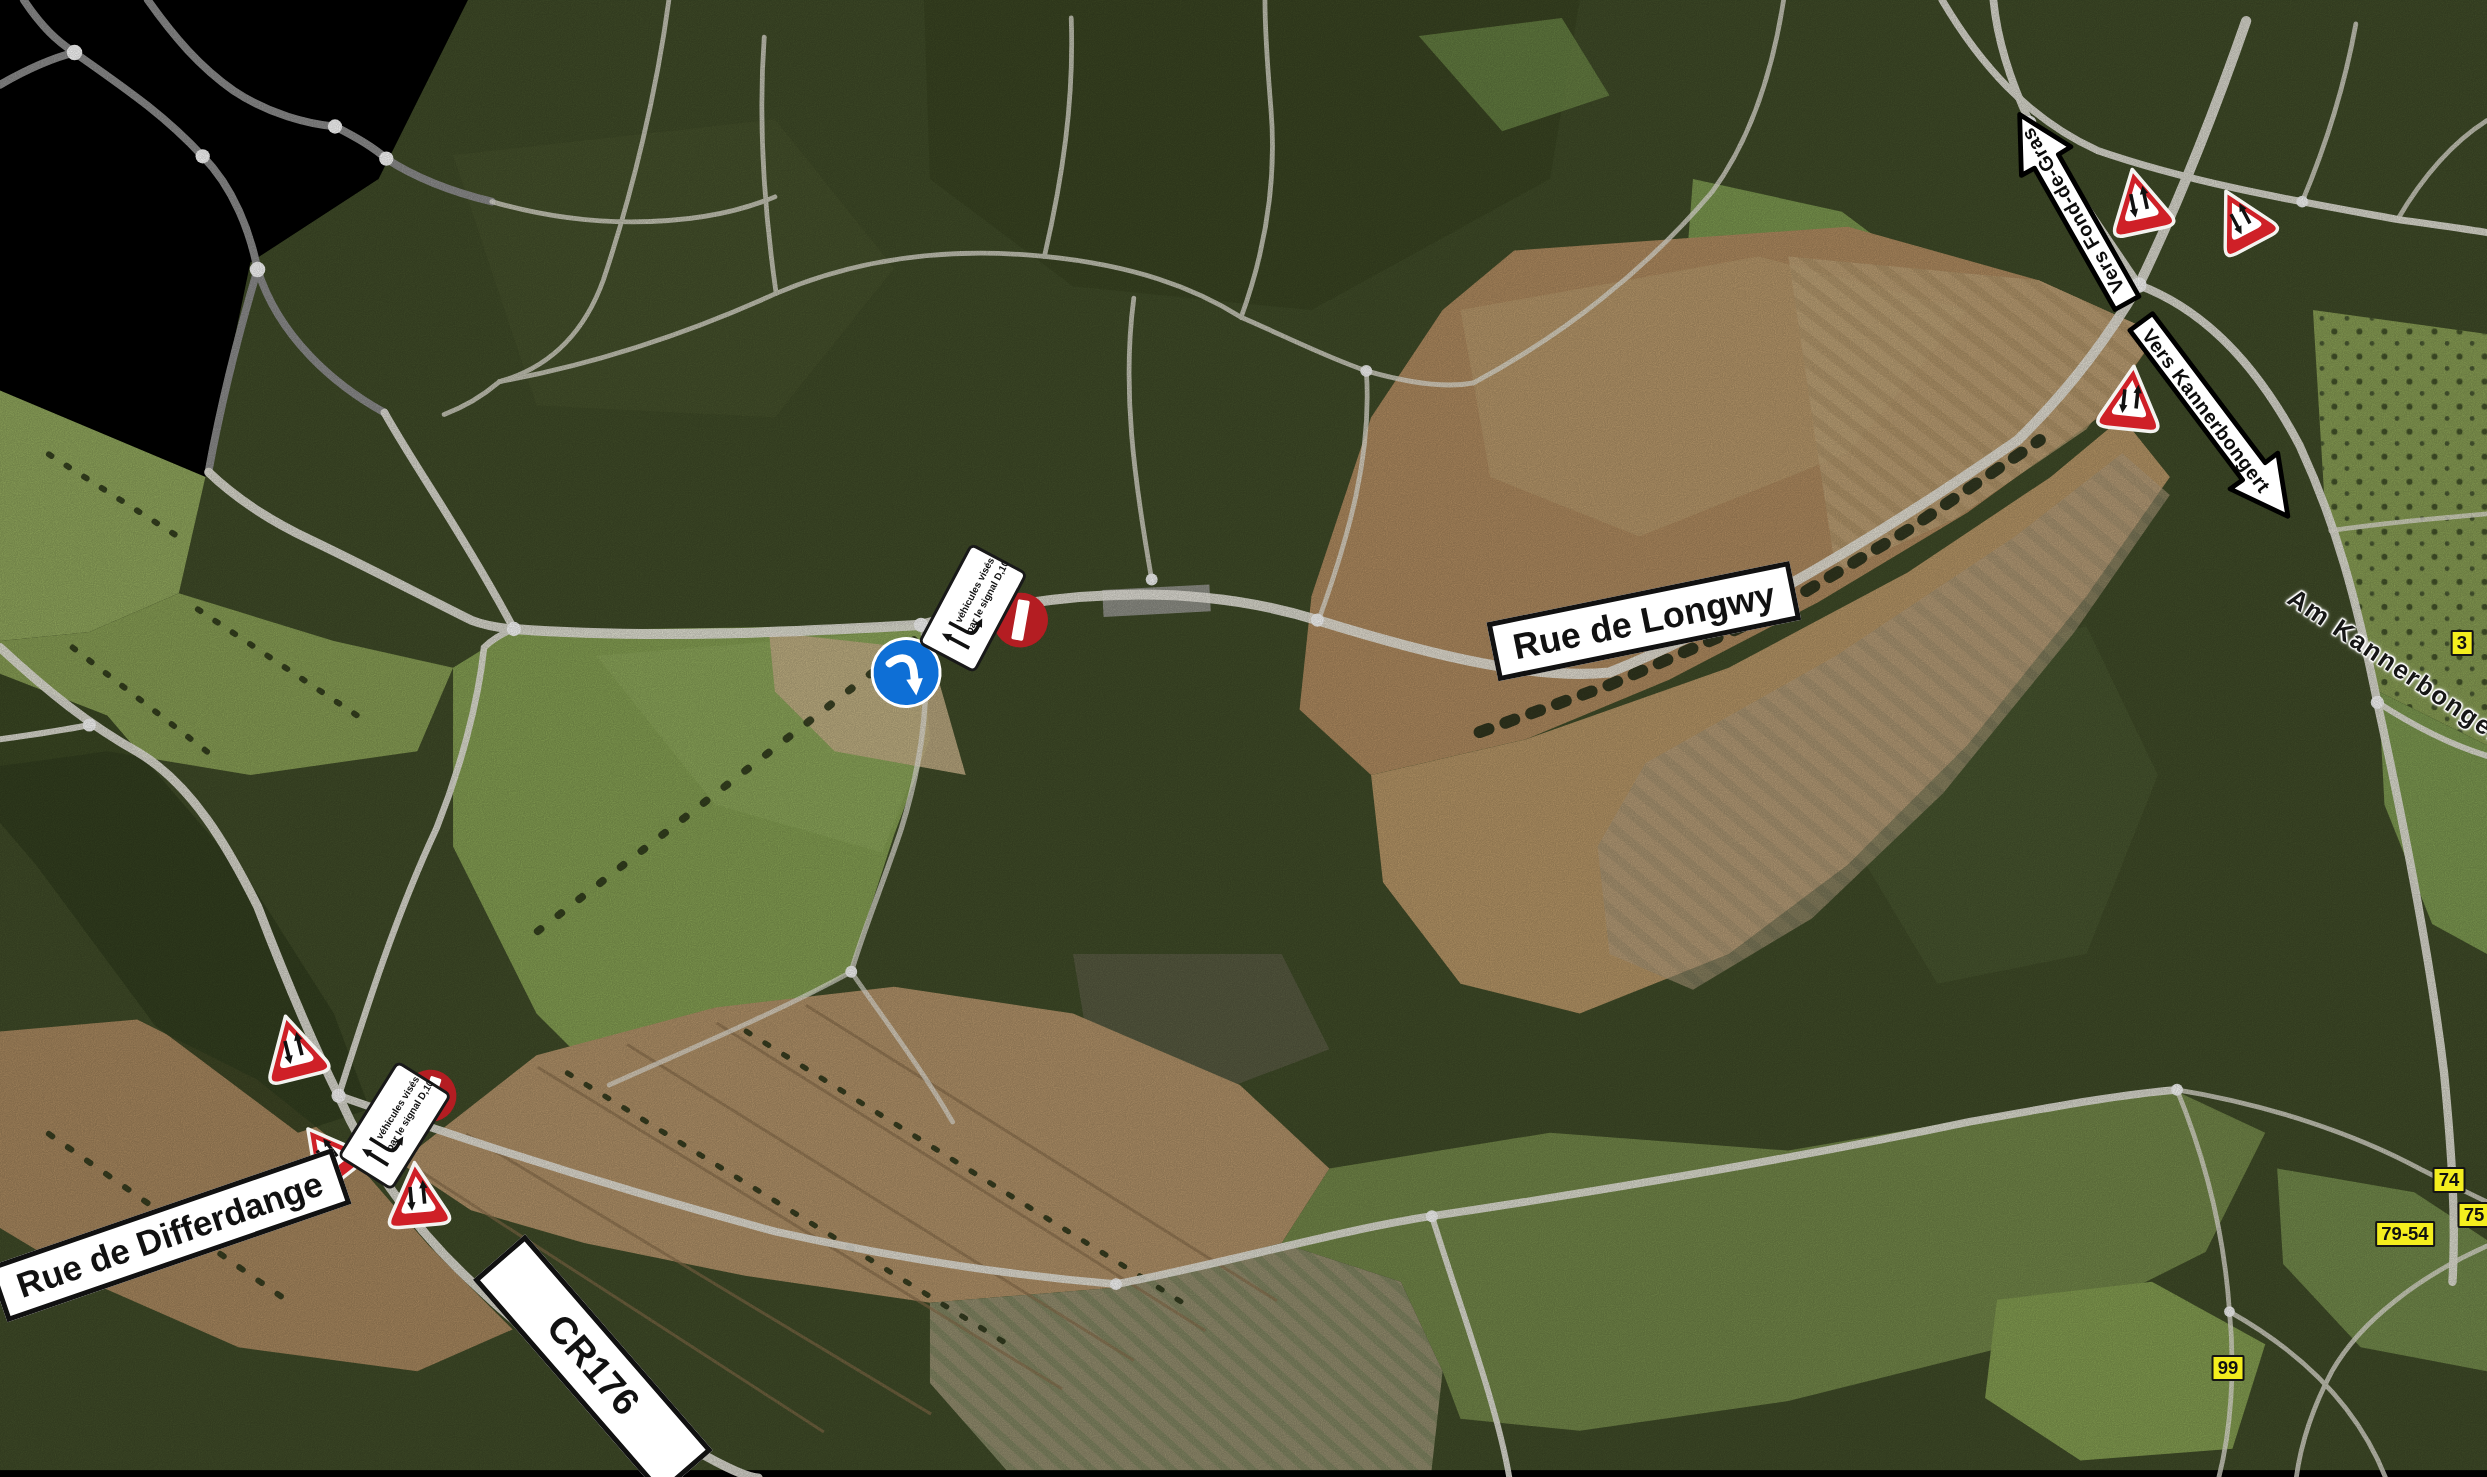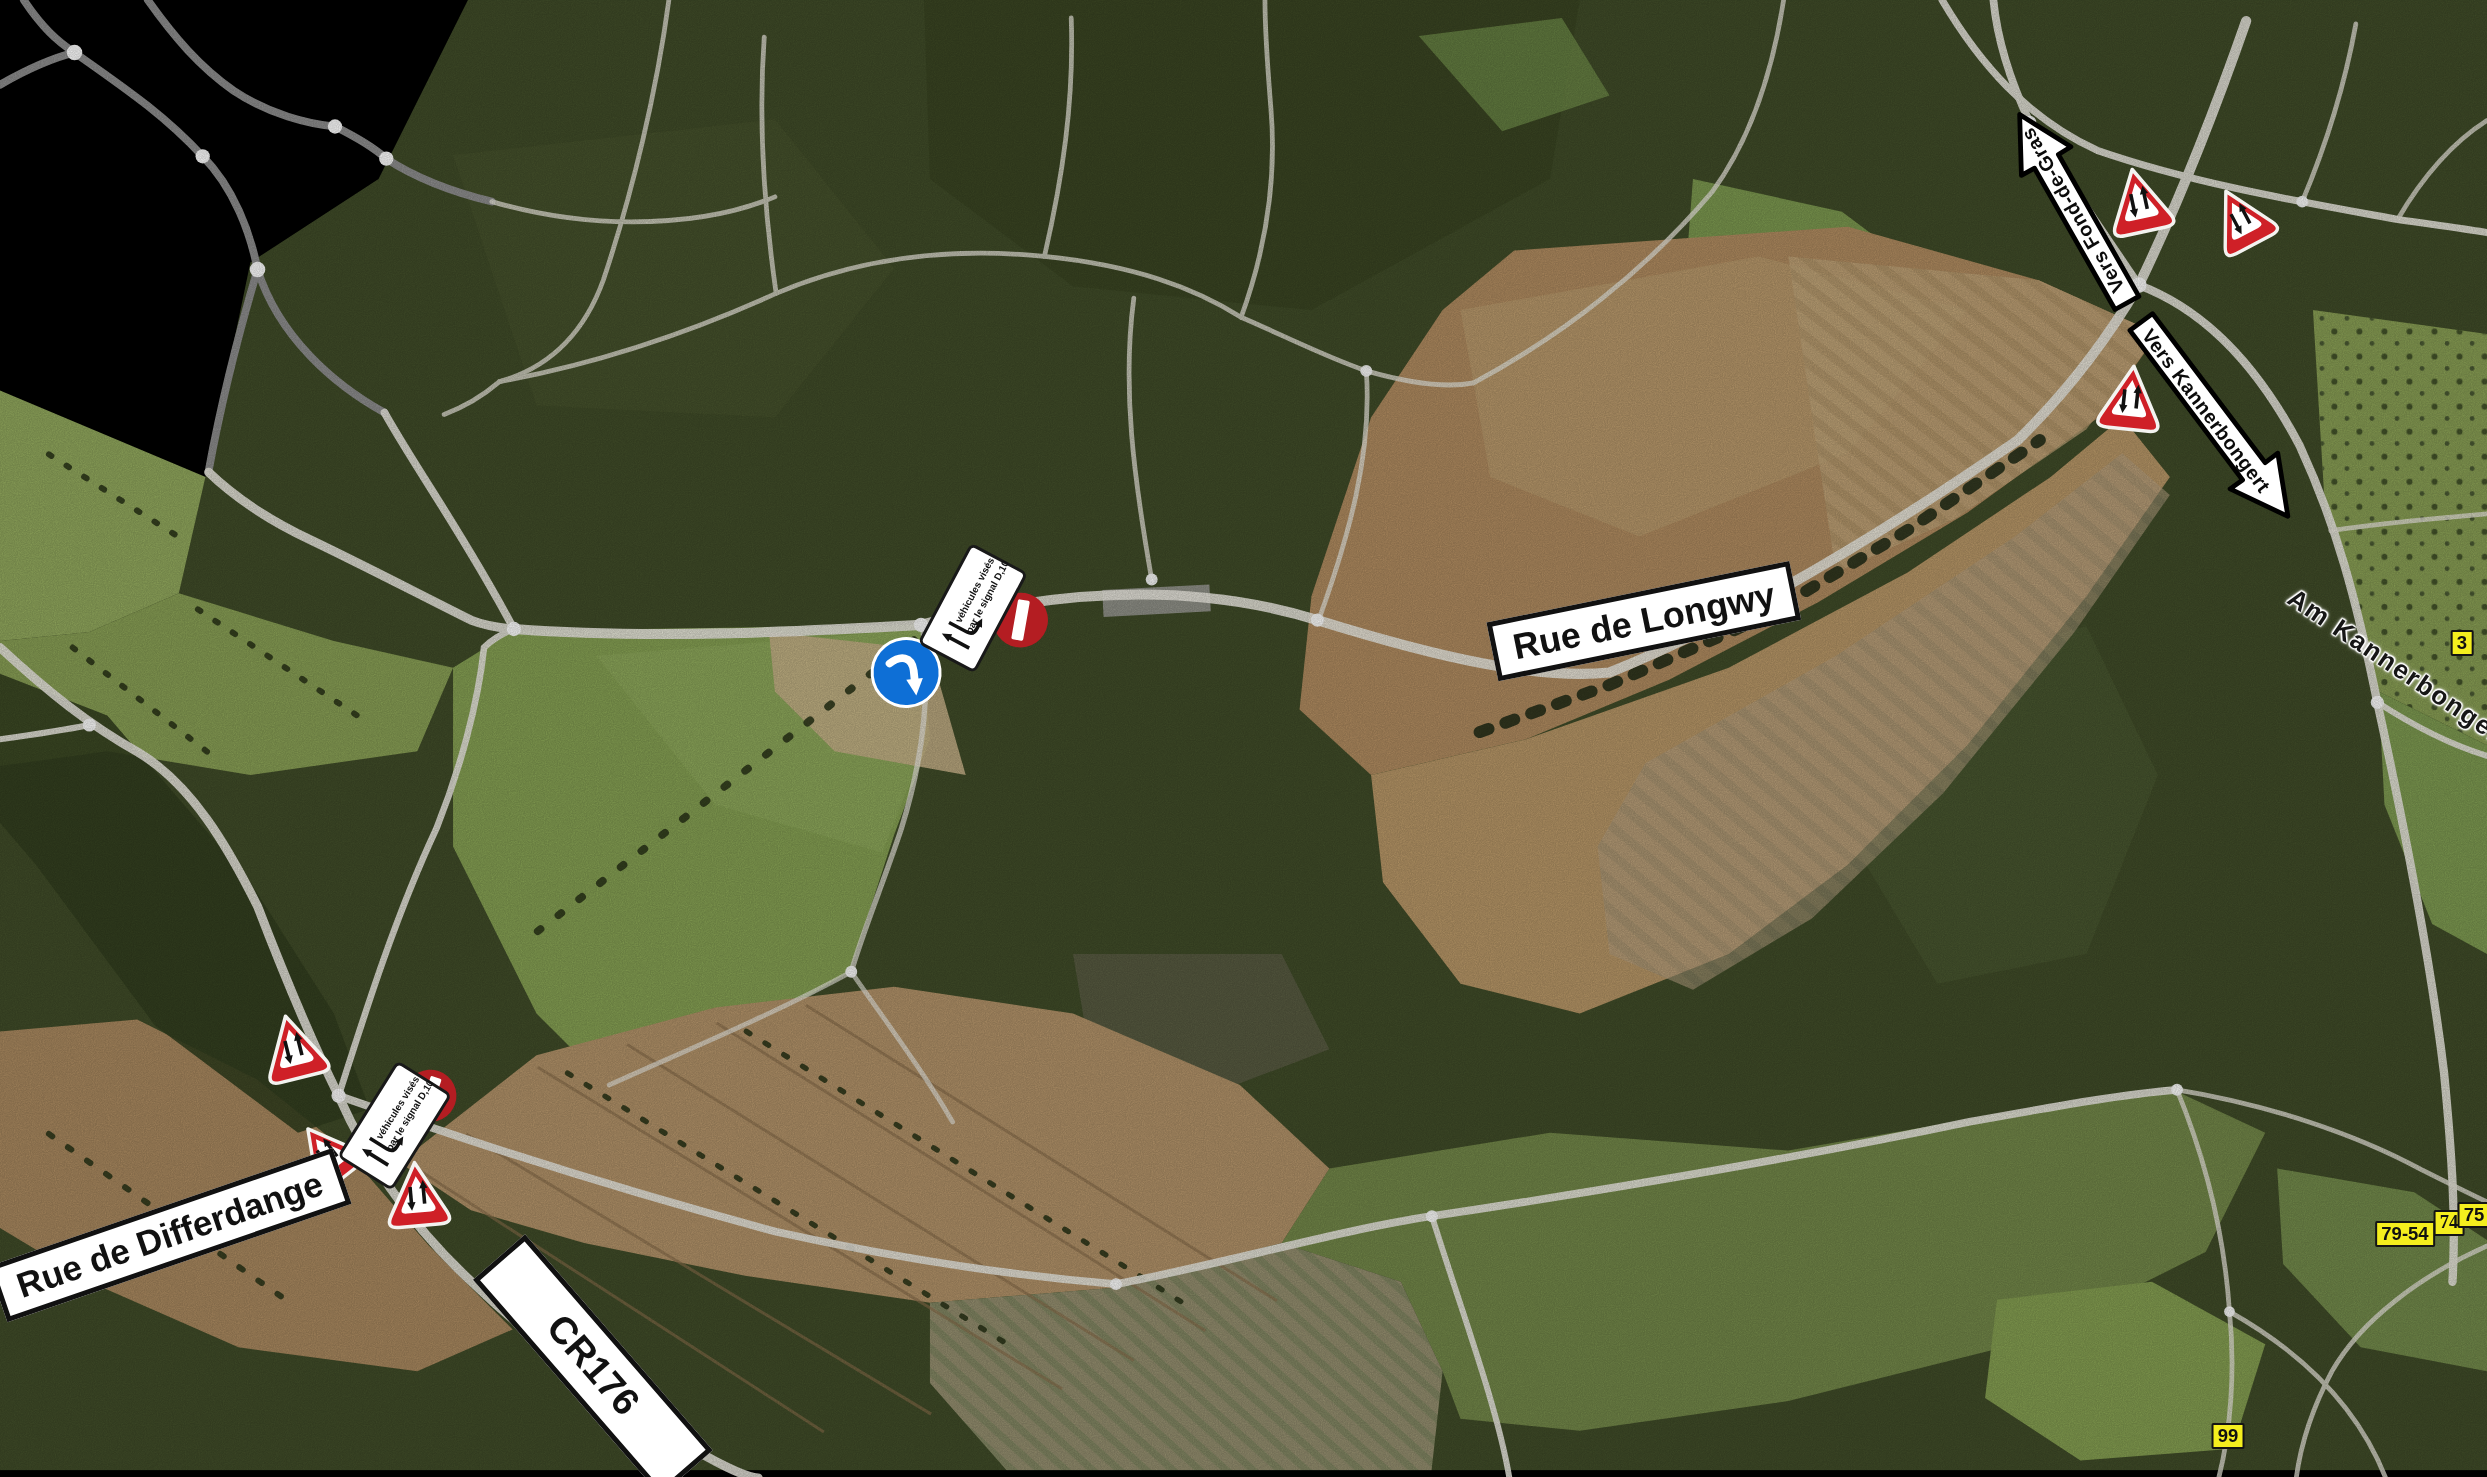--- a/index.html
+++ b/index.html
@@ -249,18 +249,18 @@
 
 <div class="overlay plate cr176" style="left:593px;top:1365px;transform:translate(-50%,-50%) rotate(49deg);">CR176</div>
 
 <div class="overlay arrowtext" style="left:2073px;top:210px;transform:translate(-50%,-50%) rotate(-120deg);">Vers Fond-de-Gras</div>
 
 <div class="overlay arrowtext" style="left:2206px;top:411px;transform:translate(-50%,-50%) rotate(53deg);">Vers Kannerbongert</div>
 
 <div class="overlay streettext" style="left:2400px;top:669px;transform:translate(-50%,-50%) rotate(34deg);">Am Kannerbongert</div>
 
 <div class="overlay badge" style="left:2462px;top:643px;transform:translate(-50%,-50%);">3</div>
-<div class="overlay badge" style="left:2449px;top:1223px;transform:translate(-50%,-50%);font-family:Liberation Serif, serif;">74</div>
+<div class="overlay badge" style="left:2449px;top:1180px;transform:translate(-50%,-50%);">74</div>
 <div class="overlay badge" style="left:2474px;top:1215px;transform:translate(-50%,-50%);">75</div>
 <div class="overlay badge" style="left:2405px;top:1234px;transform:translate(-50%,-50%);">79-54</div>
-<div class="overlay badge" style="left:2228px;top:1436px;transform:translate(-50%,-50%);">99</div>
+<div class="overlay badge" style="left:2228px;top:1368px;transform:translate(-50%,-50%);">99</div>
 </div>
 
 
 </body></html>

